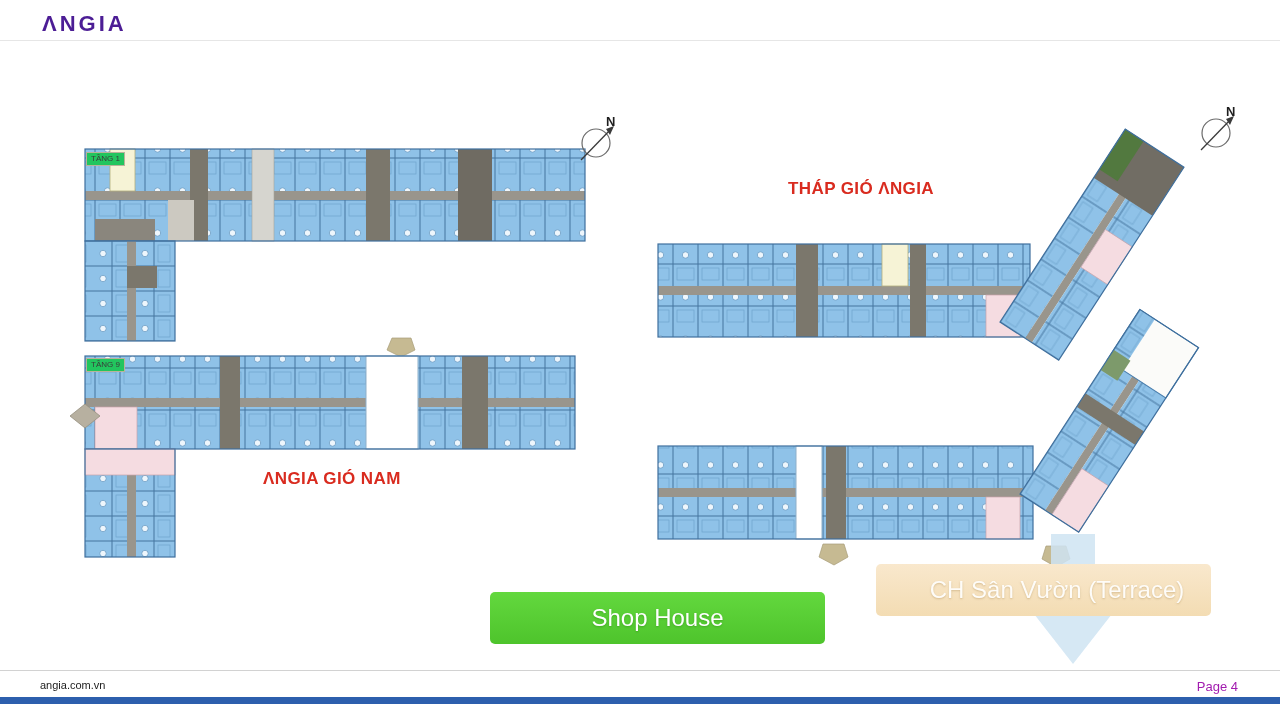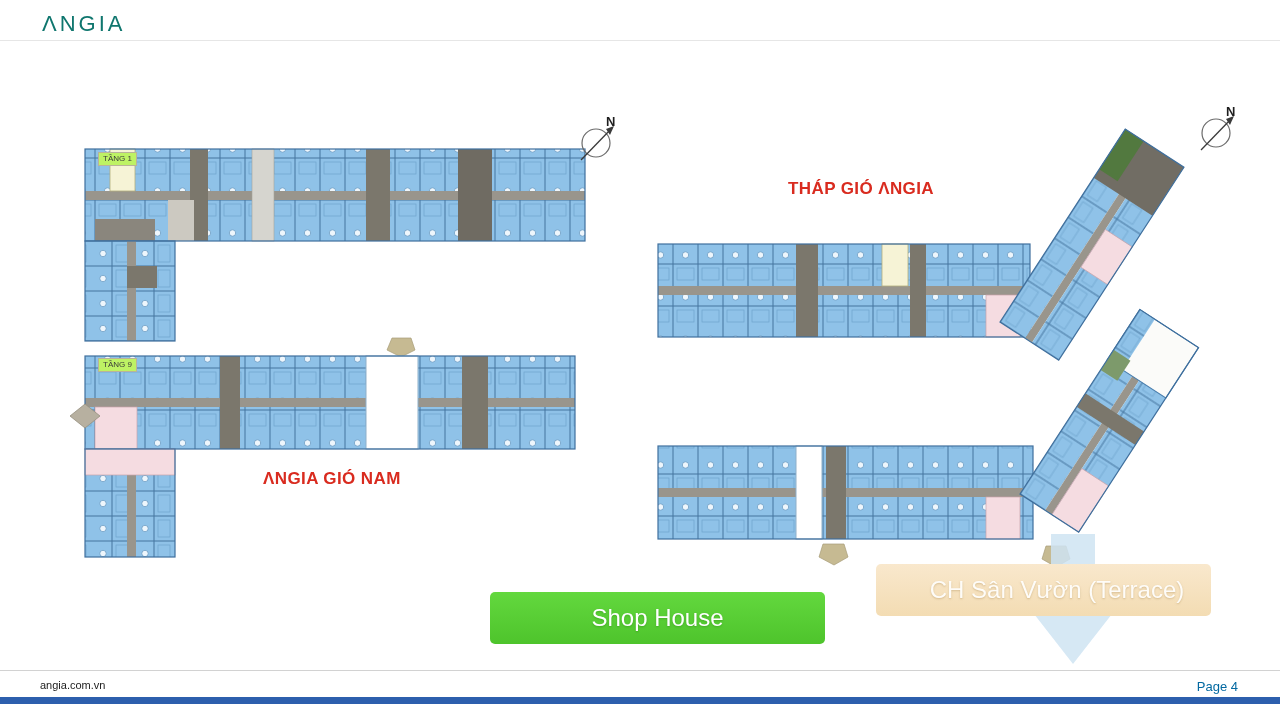--- a/index.html
+++ b/index.html
@@ -1,45 +1,45 @@
 <!DOCTYPE html>
 <html><head>
 <meta charset="utf-8">
 <style>
   * { margin:0; padding:0; box-sizing:border-box; }
   html,body { width:1280px; height:704px; }
   body { font-family:"Liberation Sans", sans-serif; background:#f4f4f4; position:relative; overflow:hidden; }
   .page { position:absolute; left:0; top:0; width:1280px; height:704px; background:#ffffff; }
 
-  .logo { position:absolute; left:42px; top:11px; font-size:22px; font-weight:normal; color:#0f766e; letter-spacing:3px; }
+  .logo { position:absolute; left:42px; top:11px; font-size:22px; font-weight:bold; color:#4c1d95; letter-spacing:3px; }
   .header-rule { position:absolute; left:0; top:40px; width:1280px; height:1px; background:#e6e6e6; }
 
   .plans { position:absolute; left:0; top:41px; width:1280px; height:620px; }
   .plan-svg { position:absolute; }
   .plan-left { left:70px; top:75px; }
   .plan-right { left:648px; top:55px; }
 
-  .floor-label { position:absolute; font-size:8px; color:#3a3a3a; background:#bef264; border:1px solid #b9b39a; padding:1px 4px; line-height:10px;margin-left:12px; }
+  .floor-label { position:absolute; font-size:8px; color:#3a3a3a; background:#22c55e; border:1px solid #b9b39a; padding:1px 4px; line-height:10px; }
   .tower-label { position:absolute; color:#d92b1f; font-weight:bold; font-size:17px; letter-spacing:0.4px; }
 
   .compass { position:absolute; }
 
   .legend { position:absolute; left:0; top:530px; width:1280px; height:140px; }
   .arrow-watermark { position:absolute; left:1018px; top:4px; z-index:0; opacity:0.85; }
   .legend-btn { position:absolute; top:34px; height:52px; display:flex; align-items:center; justify-content:center;
                 font-size:24px; color:#ffffff; border-radius:5px; z-index:1; }
   .btn-canho { left:200px; width:240px; background:linear-gradient(180deg,#d6ebf6,#b9dcee); color:#fbfdff;
                text-shadow:0 1px 2px rgba(125,165,190,.55); box-shadow:0 0 0 5px rgba(200,228,242,.35); }
   .btn-shophouse { left:490px; width:335px; background:linear-gradient(180deg,#63d83e,#4ec42c); text-shadow:0 1px 2px rgba(40,120,20,.4);margin-top:28px; }
   .btn-terrace { left:876px; width:335px; background:linear-gradient(180deg,#f9e8cd,#f3dcb3); color:#fefcf8;
                  text-shadow:0 1px 2px rgba(190,160,110,.6);padding-left:27px; }
 
   .footer-rule { position:absolute; left:0; top:670px; width:1280px; height:1px; background:#d2d2d2; }
   .site { position:absolute; left:40px; top:679px; font-size:11px; color:#1c1c1c; }
-  .pagenum { position:absolute; right:42px; top:679px; font-size:13px; color:#0369a1; }
+  .pagenum { position:absolute; right:42px; top:679px; font-size:13px; color:#a21caf; }
   .bottombar { position:absolute; left:0; bottom:0; width:1280px; height:7px; background:#2d5fad; }
 
   svg text.compass-n { font-family:"Liberation Sans", sans-serif; font-size:13px; font-weight:bold; fill:#1e1e1e; }
 </style>
 </head>
 <body>
 
 <div class="page">
 
   <div class="logo">ΛNGIA</div>

